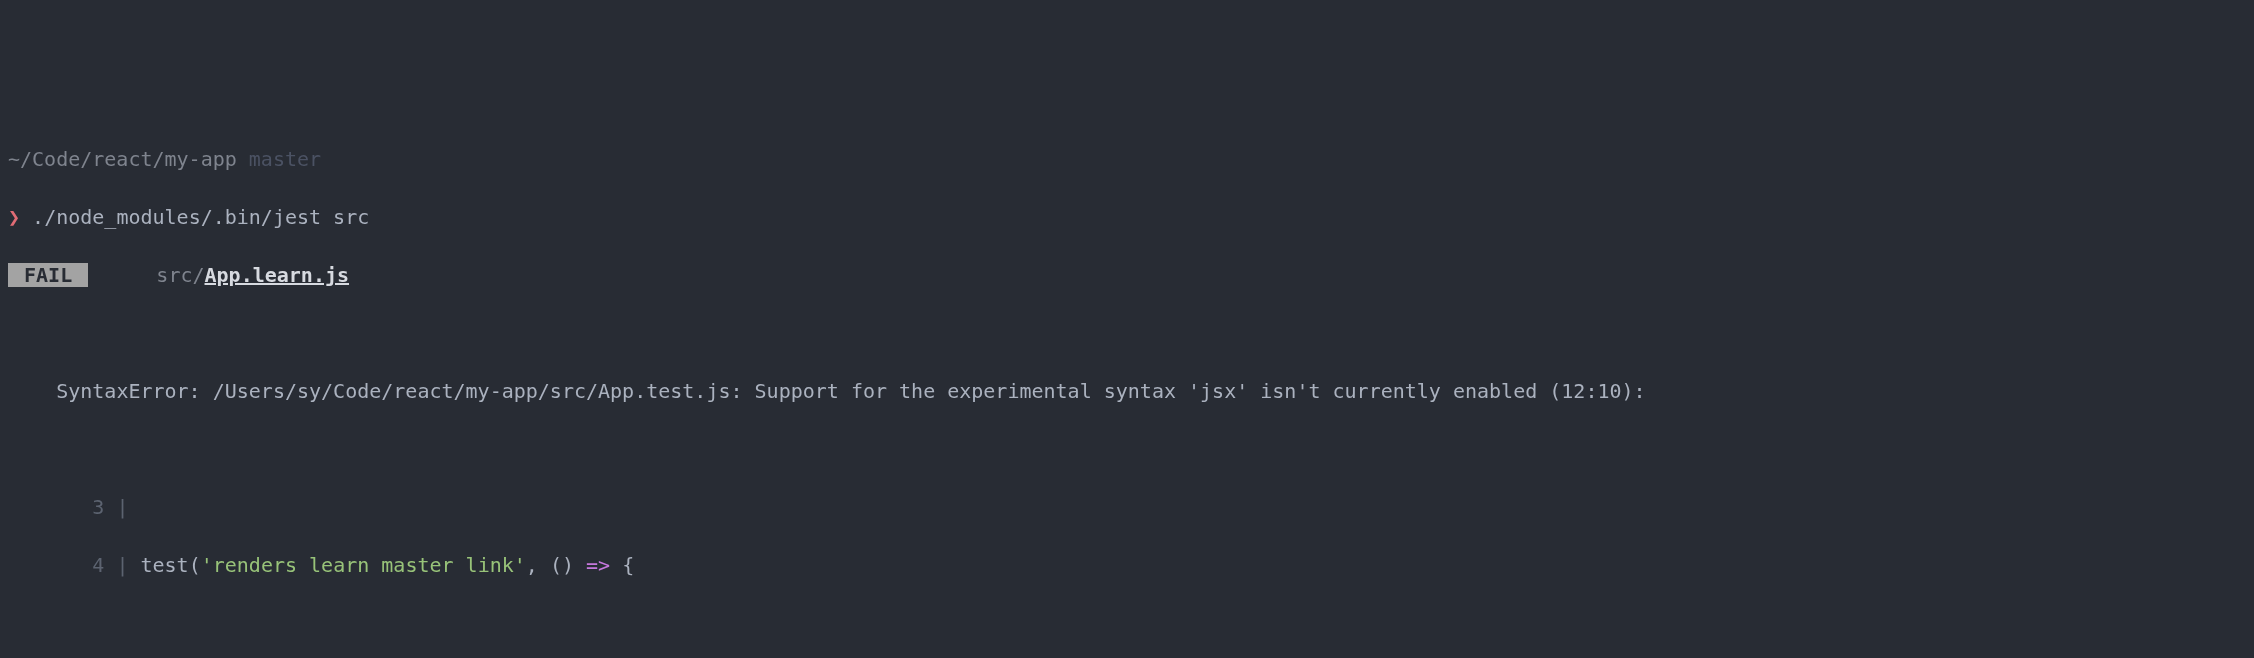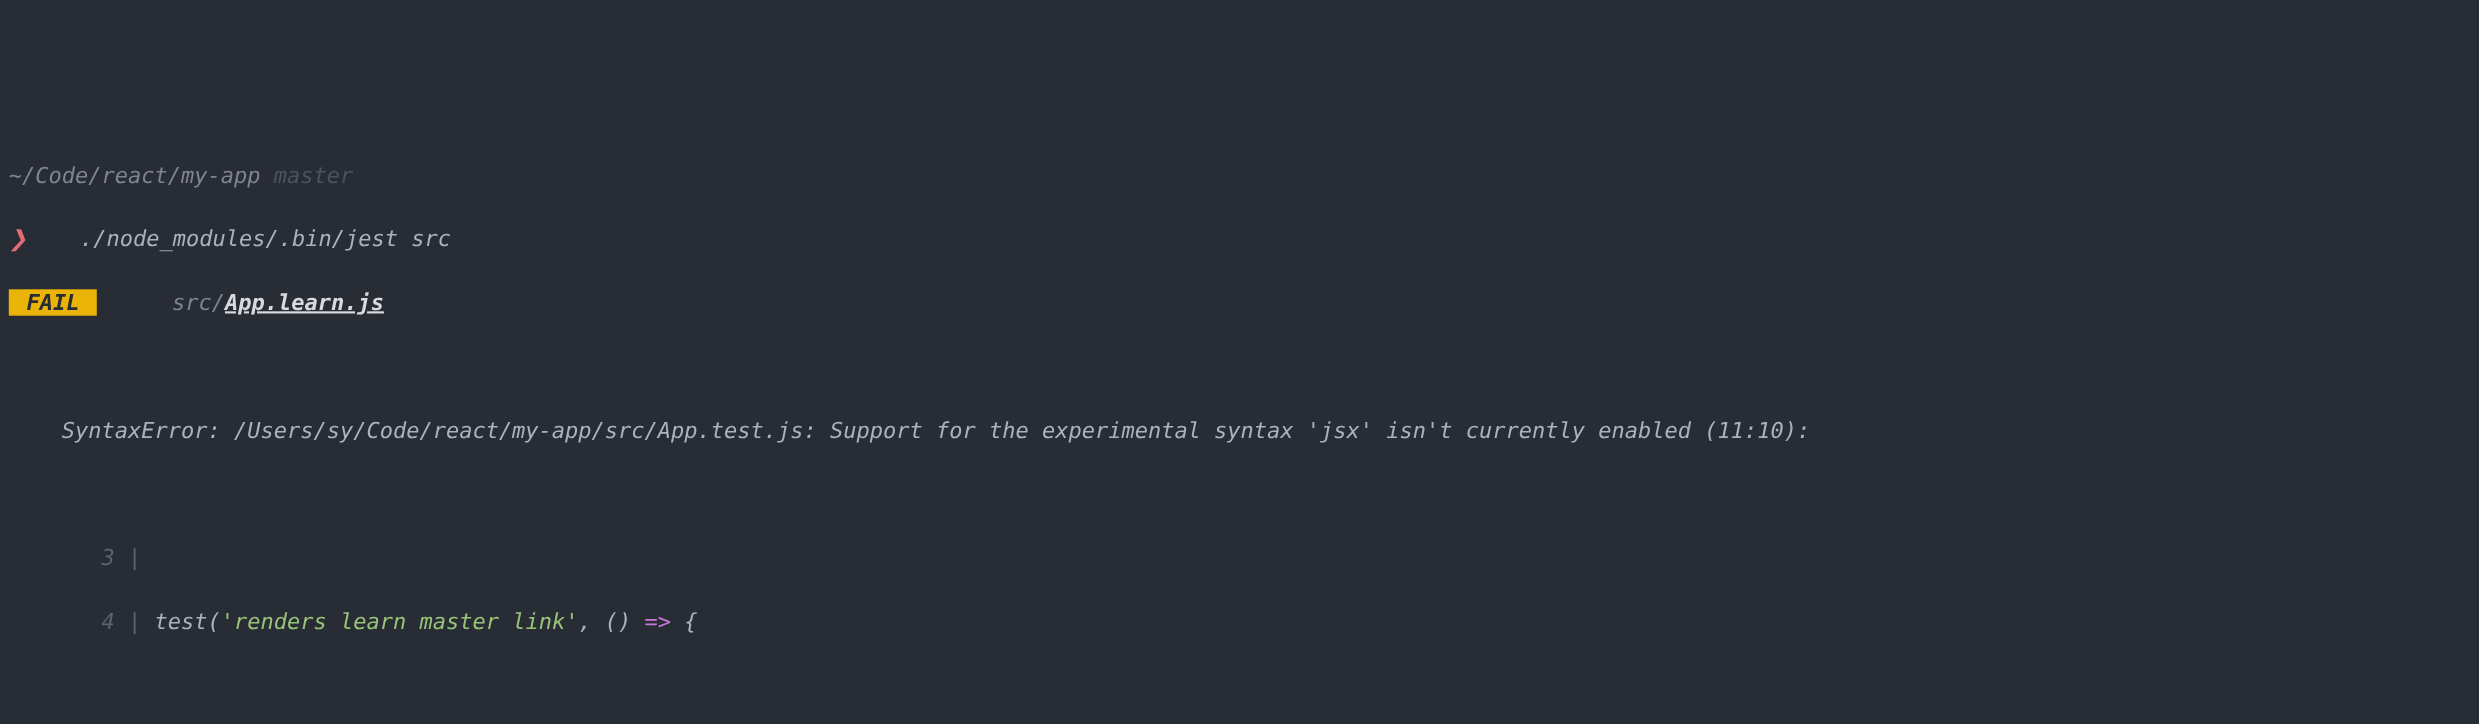--- a/index.html
+++ b/index.html
@@ -15,37 +15,35 @@
       line-height: 1.45;
       padding: 0;
       white-space: pre;
       overflow-x: auto;
     }
     .terminal {
       padding: 0 8px;
     }
     .line {
       display: block;
-      font-style: italic;
     }
     .prompt-path {
       color: #56b6c2;
     }
     .branch {
       color: #4b5263;
     }
     .prompt-arrow {
       color: #e06c75;
     }
     .command {
       color: #abb2bf;
-      margin-left: 36px;
     }
     .fail-badge {
-      background-color: #eab308;
+      background-color: #a3a3a3;
       color: #282c34;
       font-weight: bold;
       padding: 0 4px;
     }
     .fail-path {
       color: #7f848e;
       margin-left: 44px;
     }
     .fail-file {
       color: #d7dae0;
@@ -89,21 +87,21 @@
 </head>
 <body>
 
 
 
 <div class="terminal">
 <span class="line"><span class="prompt-path dim">~/Code/react/my-app</span> <span class="branch">master</span></span>
 <span class="line"><span class="prompt-arrow">❯</span> <span class="command">./node_modules/.bin/jest src</span></span>
 <span class="line"><span class="fail-badge"> FAIL </span>  <span class="fail-path">src/</span><span class="fail-file">App.learn.js</span></span>
 <span class="line"> </span>
-<span class="line">    <span class="error-msg">SyntaxError: /Users/sy/Code/react/my-app/src/App.test.js: Support for the experimental syntax 'jsx' isn't currently enabled (11:10):</span></span>
+<span class="line">    <span class="error-msg">SyntaxError: /Users/sy/Code/react/my-app/src/App.test.js: Support for the experimental syntax 'jsx' isn't currently enabled (12:10):</span></span>
 <span class="line"> </span>
 <span class="line">      <span class="line-num">3</span> <span class="gutter-pipe">|</span></span>
 <span class="line">      <span class="line-num">4</span> <span class="gutter-pipe">|</span> <span class="code-call">test(</span><span class="code-string">'renders learn master link'</span><span class="code-default">, () </span><span class="code-keyword">=&gt;</span><span class="code-default"> {</span></span>
 
 
 
 
 
 
 

